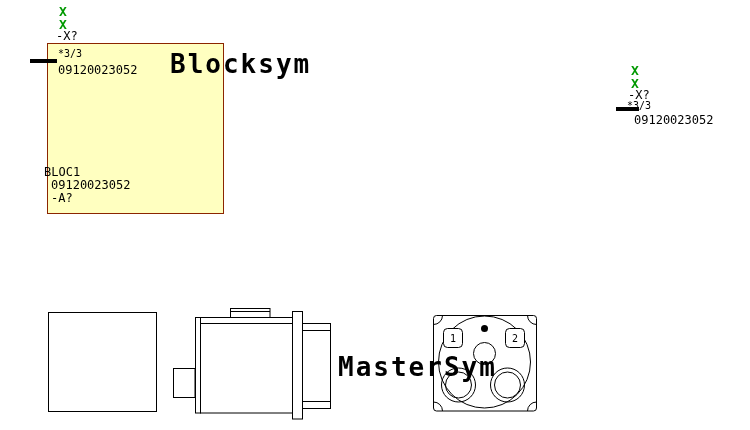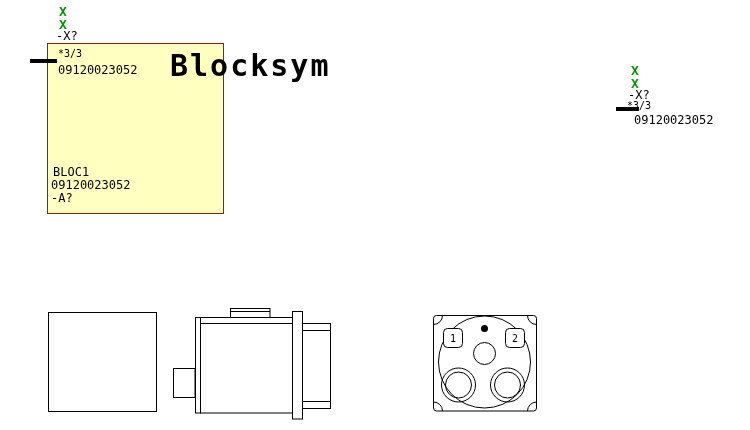--- a/index.html
+++ b/index.html
@@ -9,21 +9,21 @@
     font-family:"DejaVu Sans Mono","Liberation Mono",monospace;
   }
   .abs{position:absolute;}
   .grp{position:absolute;inset:0;}
   .txt{color:#000;white-space:pre;line-height:1;}
   .xs{font-size:10px;}
   .sm{font-size:12px;}
   .green-x{color:var(--green-x,#009900);font-weight:bold;font-size:13px;line-height:1;white-space:pre;}
   .title{
     position:absolute;z-index:5;color:#000;font-weight:bold;
-    font-size:30px;letter-spacing:2px;line-height:1;white-space:pre;
+    font-size:26px;letter-spacing:2px;line-height:1;white-space:pre;
     font-family:"DejaVu Sans Mono","Liberation Mono",monospace;
   }
   .thick{position:absolute;background:#000;height:4px;}
   .block{
     position:absolute;
     background:var(--block-fill,#ffffc0);
     border:1px solid var(--block-border,#8b2500);
   }
   .plainrect{position:absolute;background:#fff;border:1px solid #000;}
   svg{display:block;position:absolute;}
@@ -45,21 +45,21 @@
   <span class="abs txt sm" style="left:56px;top:30px;">-X?</span>
 
   <div class="block" style="left:47px;top:43px;width:175px;height:169px;"></div>
 
   <div class="thick" style="left:30px;top:59px;width:27px;"></div>
 
   <span class="abs txt xs" style="left:58px;top:49px;">*3/3</span>
 
   <span class="abs txt sm" style="left:58px;top:64px;">09120023052</span>
 
-  <span class="abs txt sm" style="left:53px;top:166px;">BLOC1</span>
+  <span class="abs txt sm" style="left:44px;top:166px;">BLOC1</span>
   <span class="abs txt sm" style="left:51px;top:179px;">09120023052</span>
   <span class="abs txt sm" style="left:51px;top:192px;">-A?</span>
 
   <span class="title" style="left:170px;top:51px;">Blocksym</span>
 </div>
 
 <div class="grp">
 
   <span class="abs green-x" style="left:631px;top:64px;">X</span>
   <span class="abs green-x" style="left:631px;top:77px;">X</span>
@@ -122,13 +122,14 @@
 
     <circle class="ln" cx="54.5" cy="41.5" r="11"></circle>
 
     <circle class="ln" cx="28.5" cy="73" r="17"></circle>
     <circle class="ln" cx="28.5" cy="73" r="13"></circle>
 
     <circle class="ln" cx="77.5" cy="73" r="17"></circle>
     <circle class="ln" cx="77.5" cy="73" r="13"></circle>
   </svg>
 
+  <span class="title" style="left:338px;top:354px;">MasterSym</span>
 </div>
 
 </body></html>

